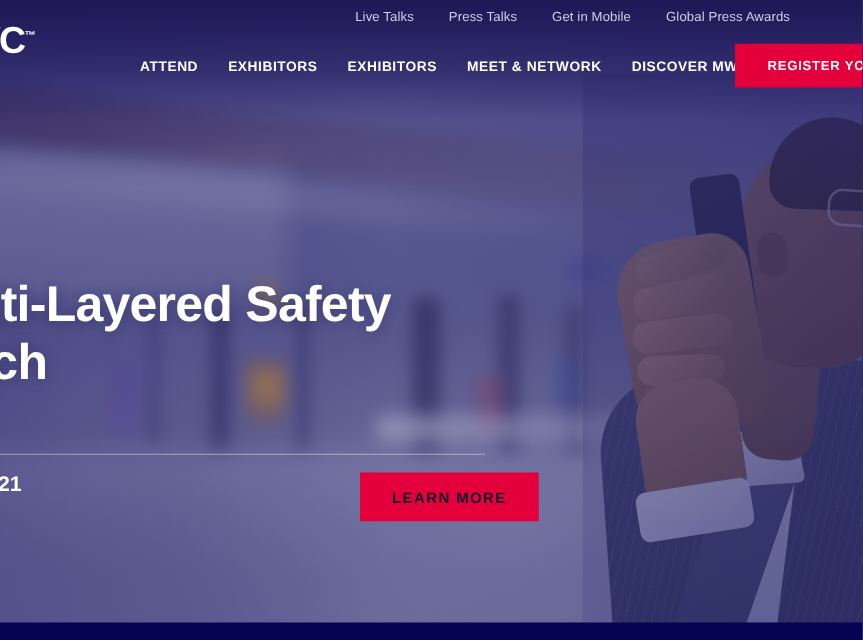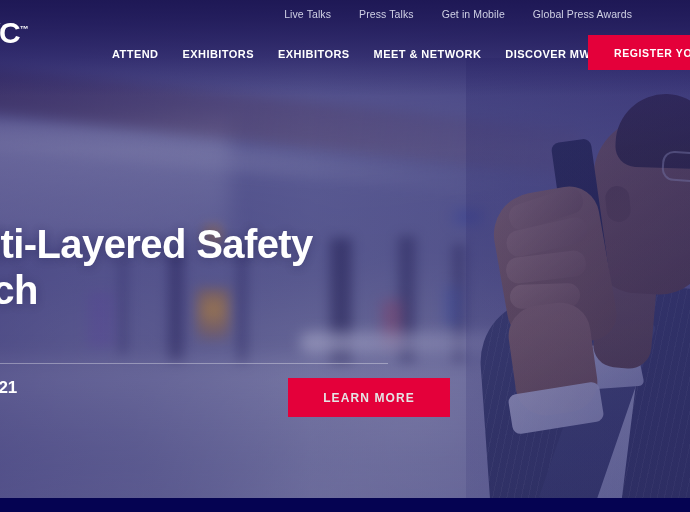--- a/index.html
+++ b/index.html
@@ -478,24 +478,24 @@
     margin: 0;
   }
   .meta-place {
     color: #c3c6dc;
     font-size: 12.5px;
     margin: 5px 0 0 0;
     white-space: nowrap;
   }
   .learn-btn {
     margin-left: 90px;
-    width: 162px;
+    width: 143px;
     height: 39px;
     background: #e4003a;
-    color: #e5e5e5;
+    color: #0f172a;
     font-size: 12px;
     font-weight: 700;
     letter-spacing: 1.1px;
     display: flex;
     align-items: center;
     justify-content: center;
     cursor: pointer;
     border: none;
     font-family: "Liberation Sans", sans-serif;
     white-space: nowrap;

